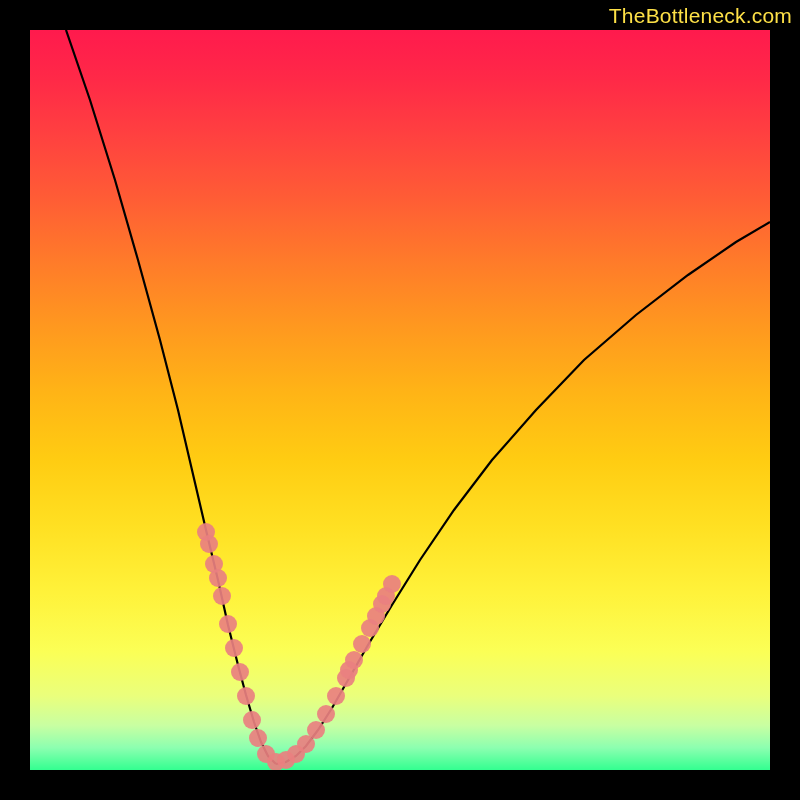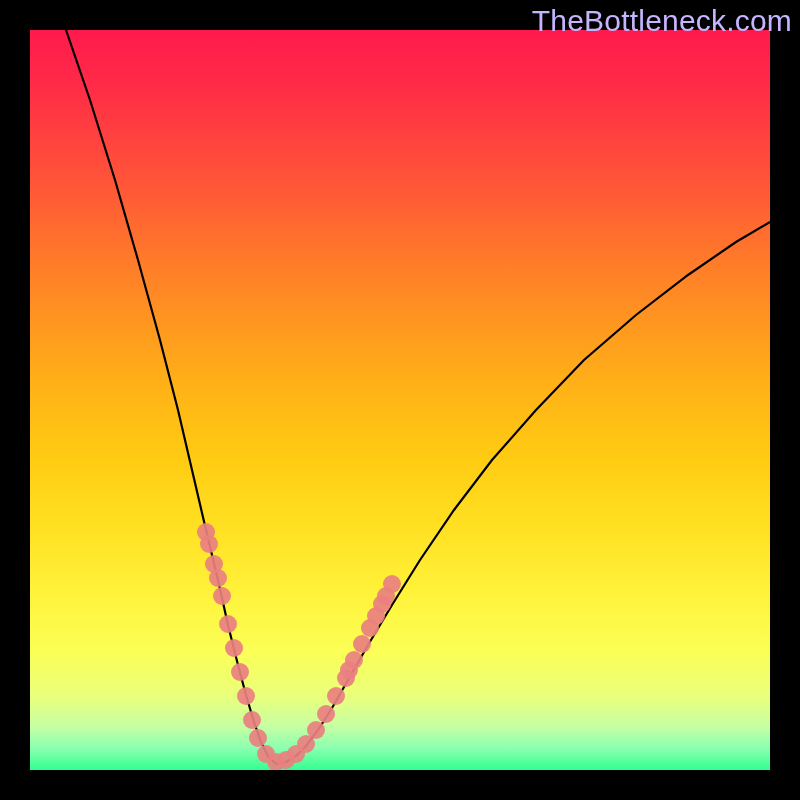--- a/index.html
+++ b/index.html
@@ -43,22 +43,22 @@
       #eaff7c 90%,
       #c8ffa2 94%,
       #8cffb0 97%,
       #33ff90 100%
     );
   }
   .watermark {
     position: absolute;
     top: 4px;
     right: 8px;
-    color: #c4b5fd;
-    font-size: 30px;
+    color: #fde047;
+    font-size: 21px;
     font-weight: 500;
     letter-spacing: 0.2px;
     z-index: 50;
     user-select: none;
   }
   svg.curves {
     position: absolute;
     inset: 0;
   }
   .curve {

